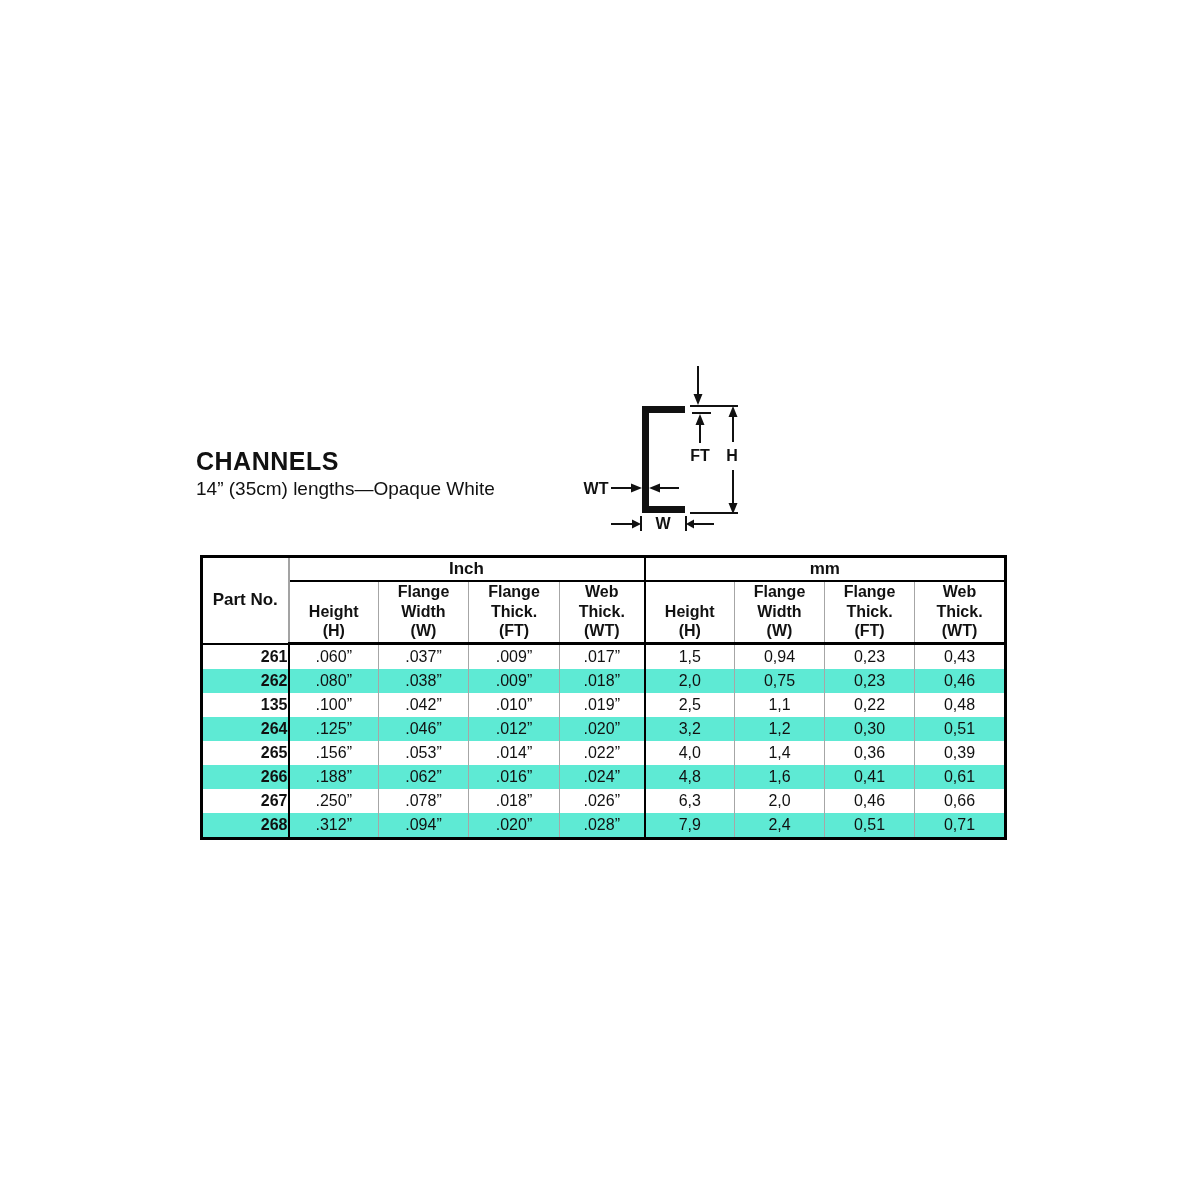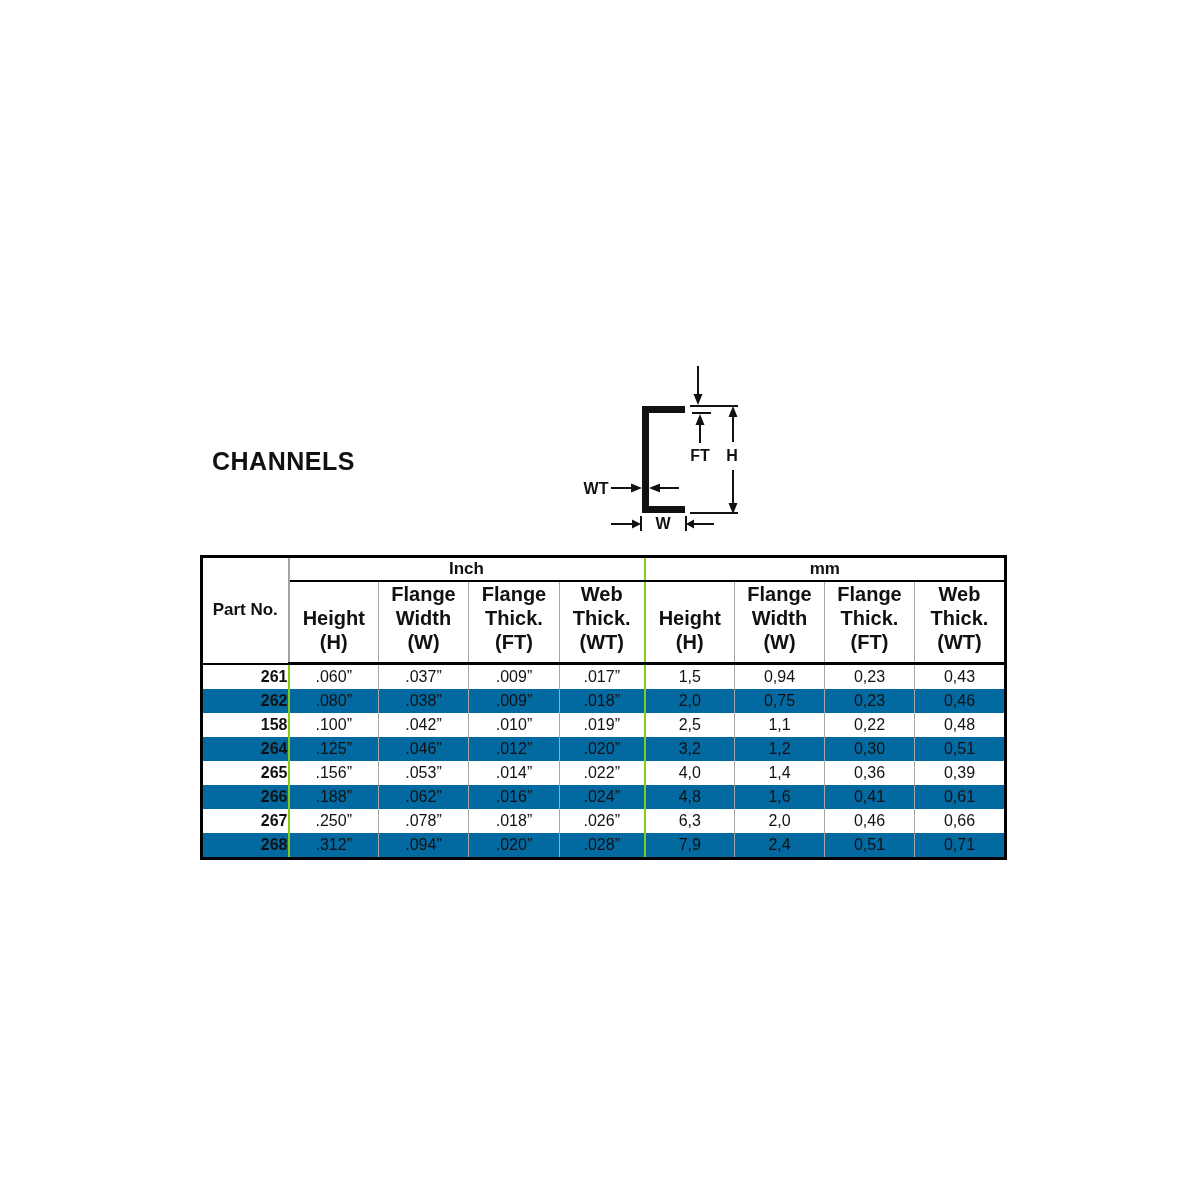--- a/index.html
+++ b/index.html
@@ -1,20 +1,20 @@
 <!DOCTYPE html>
 <html><head>
 <meta charset="utf-8">
 <style>
   html,body{margin:0;padding:0;}
   body{
     width:1200px;height:1200px;background:#ffffff;position:relative;
     font-family:"Liberation Sans",sans-serif;color:#111;overflow:hidden;
   }
-  .title-block{position:absolute;left:212px;top:448px;}
+  .title-block{position:absolute;left:196px;top:448px;}
   .title-block h1{margin:0;font-size:25px;font-weight:bold;letter-spacing:.5px;line-height:1.1;}
   .title-block p{margin:3px 0 0;font-size:19px;line-height:1.1;}
 
   .diagram{position:absolute;left:578px;top:358px;}
   .diagram line{stroke:#111;stroke-width:2;}
   .diagram polygon,.diagram path{fill:#111;stroke:none;}
   .diagram text{font-family:"Liberation Sans",sans-serif;font-weight:bold;font-size:16px;fill:#111;text-anchor:middle;}
 
   table.spec-table{
     position:absolute;left:200px;top:555px;
@@ -22,35 +22,36 @@
     border:3px solid #000;
   }
   .spec-table th,.spec-table td{padding:0;margin:0;text-align:center;}
   .spec-table thead th{font-weight:bold;}
   tr.group-row th{font-size:17px;height:22px;border-bottom:2px solid #000;}
   th.part-header{
     border-right:2px solid #a3a3a3;border-bottom:3px solid #000;
     font-size:16px;vertical-align:middle;
   }
   tr.sub-row th{
-    font-size:20px;line-height:1.2;height:58px;
-    vertical-align:bottom;padding-bottom:8px;
+    font-size:16px;line-height:1.2;height:58px;
+    vertical-align:bottom;padding-bottom:2px;
     white-space:pre-line;border-bottom:3px solid #000;
   }
-  .thick{border-left:2px solid #84cc16;}
+  .thick{border-left:2px solid #000000;}
   .thin{border-left:1px solid #a6a6a6;}
   .spec-table tbody td{height:24px;font-size:16px;}
   .spec-table tbody td.part{font-weight:bold;text-align:right;}
-  .spec-table tbody tr.shaded{background:#0369a1;}
+  .spec-table tbody tr.shaded{background:#5eead4;}
 </style>
 </head>
 <body>
 
 <div class="title-block">
   <h1>CHANNELS</h1>
+  <p>14” (35cm) lengths—Opaque White</p>
 </div>
 
 <svg class="diagram" width="200" height="190" viewBox="0 0 200 190" aria-hidden="true">
 
   <path d="M64,48 H107 V55 H71 V148 H107 V155 H64 Z"></path>
 
   <line x1="120" y1="8" x2="120" y2="37"></line>
   <polygon points="115.5,36 124.5,36 120,47"></polygon>
 
   <line x1="112" y1="48" x2="160" y2="48"></line>
@@ -142,21 +143,21 @@
     <td class="thick">.080”</td>
     <td class="thin">.038”</td>
     <td class="thin">.009”</td>
     <td class="thin">.018”</td>
     <td class="thick">2,0</td>
     <td class="thin">0,75</td>
     <td class="thin">0,23</td>
     <td class="thin">0,46</td>
   </tr>
       <tr>
-    <td class="part">158</td>
+    <td class="part">135</td>
     <td class="thick">.100”</td>
     <td class="thin">.042”</td>
     <td class="thin">.010”</td>
     <td class="thin">.019”</td>
     <td class="thick">2,5</td>
     <td class="thin">1,1</td>
     <td class="thin">0,22</td>
     <td class="thin">0,48</td>
   </tr>
       <tr class="shaded">

